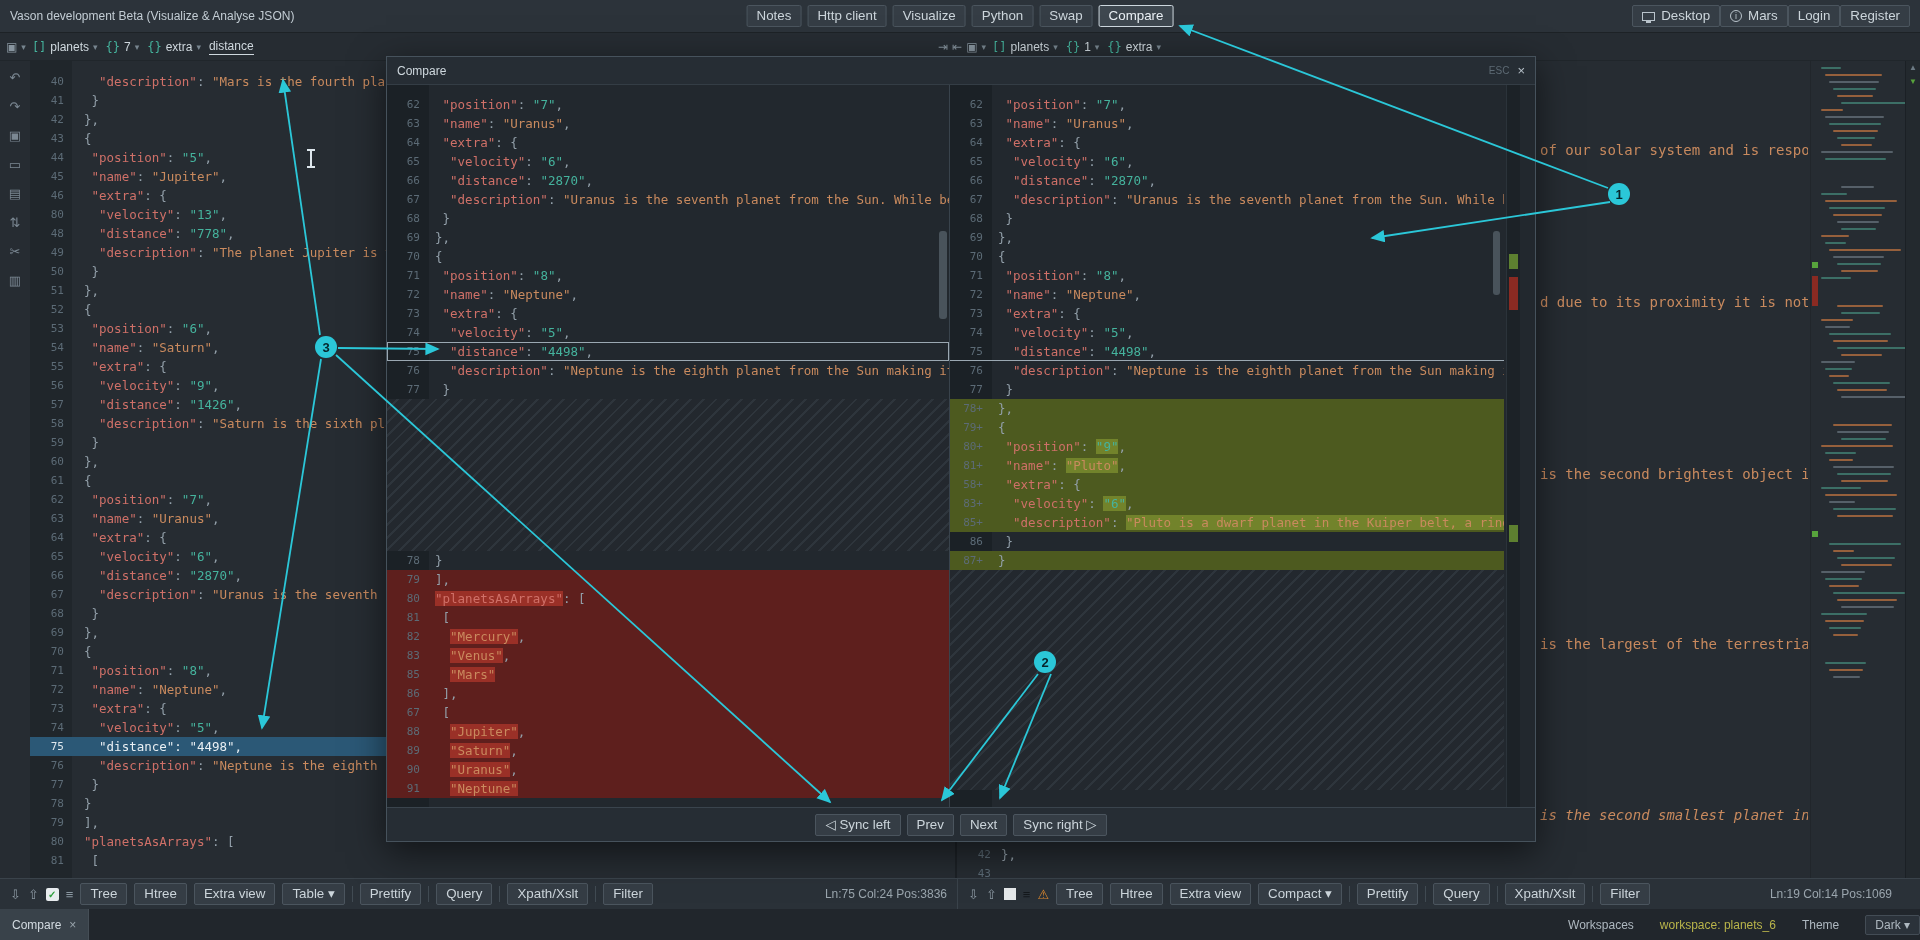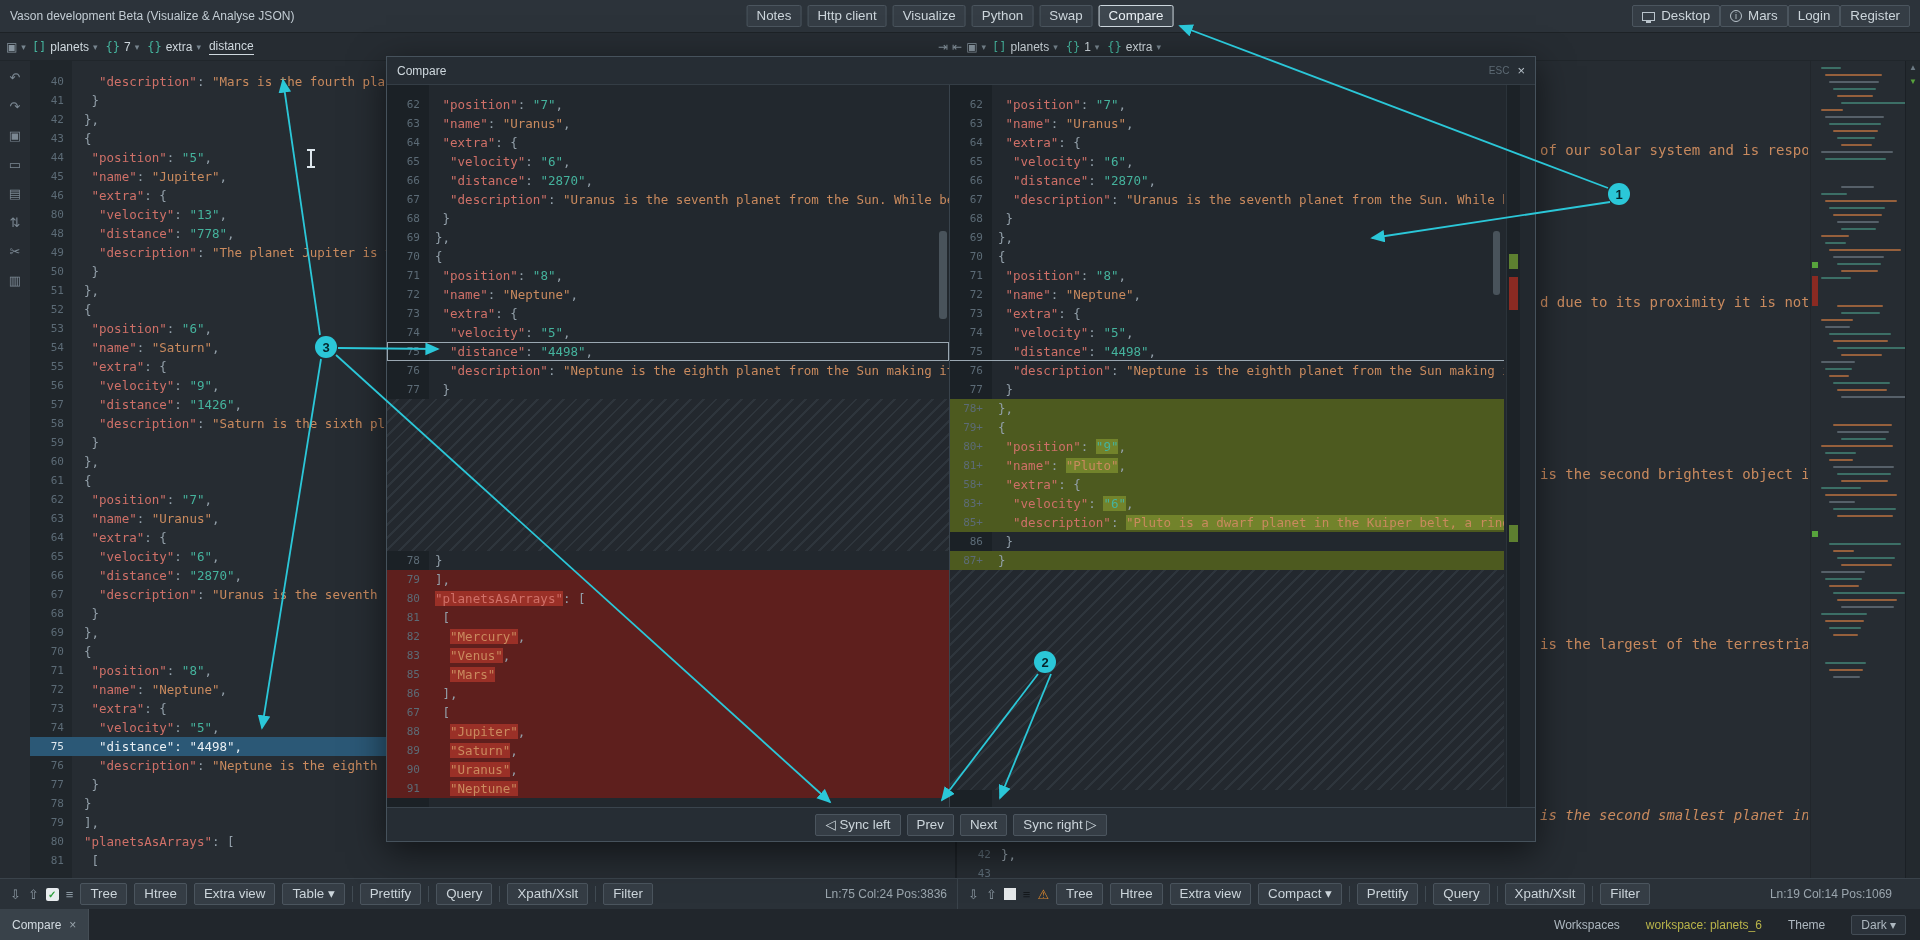--- a/index.html
+++ b/index.html
@@ -111,21 +111,21 @@
   .sq{width:12px;height:12px;background:#e4e7e9;display:inline-block}
   .ic.dark{color:#14181c}
   .ic.warn{color:#e08a2e}
 
   
   .statusbar{position:absolute;left:0;top:909px;width:1920px;height:31px;background:#21262c;
              display:flex;align-items:center;z-index:20}
   .sbtab{height:100%;display:flex;align-items:center;gap:8px;background:#39424a;padding:0 12px;
          border-right:1px solid #454e56;color:#d3dbe1}
   .sbtab .x{color:#98a3ab}
-  .sbright{margin-left:auto;display:flex;align-items:center;gap:26px;padding-right:14px;color:#aeb8c0}
+  .sbright{margin-left:auto;display:flex;align-items:center;gap:26px;color:#aeb8c0}
   .sbright .ws{color:#b9b44a}
   .sbright .selbox{background:#2b323a;border:1px solid #434c55;border-radius:2px;padding:2px 9px}
 
   
   .ibeam{position:absolute;left:310px;top:151px;width:2px;height:15px;background:#dde6ec;z-index:98}
   .ibeam::before,.ibeam::after{content:"";position:absolute;left:-3px;width:8px;height:2px;background:#dde6ec}
   .ibeam::before{top:-2px}
   .ibeam::after{bottom:-2px}
   #anno{position:absolute;left:0;top:0;width:1920px;height:940px;z-index:999;pointer-events:none}
 </style>

